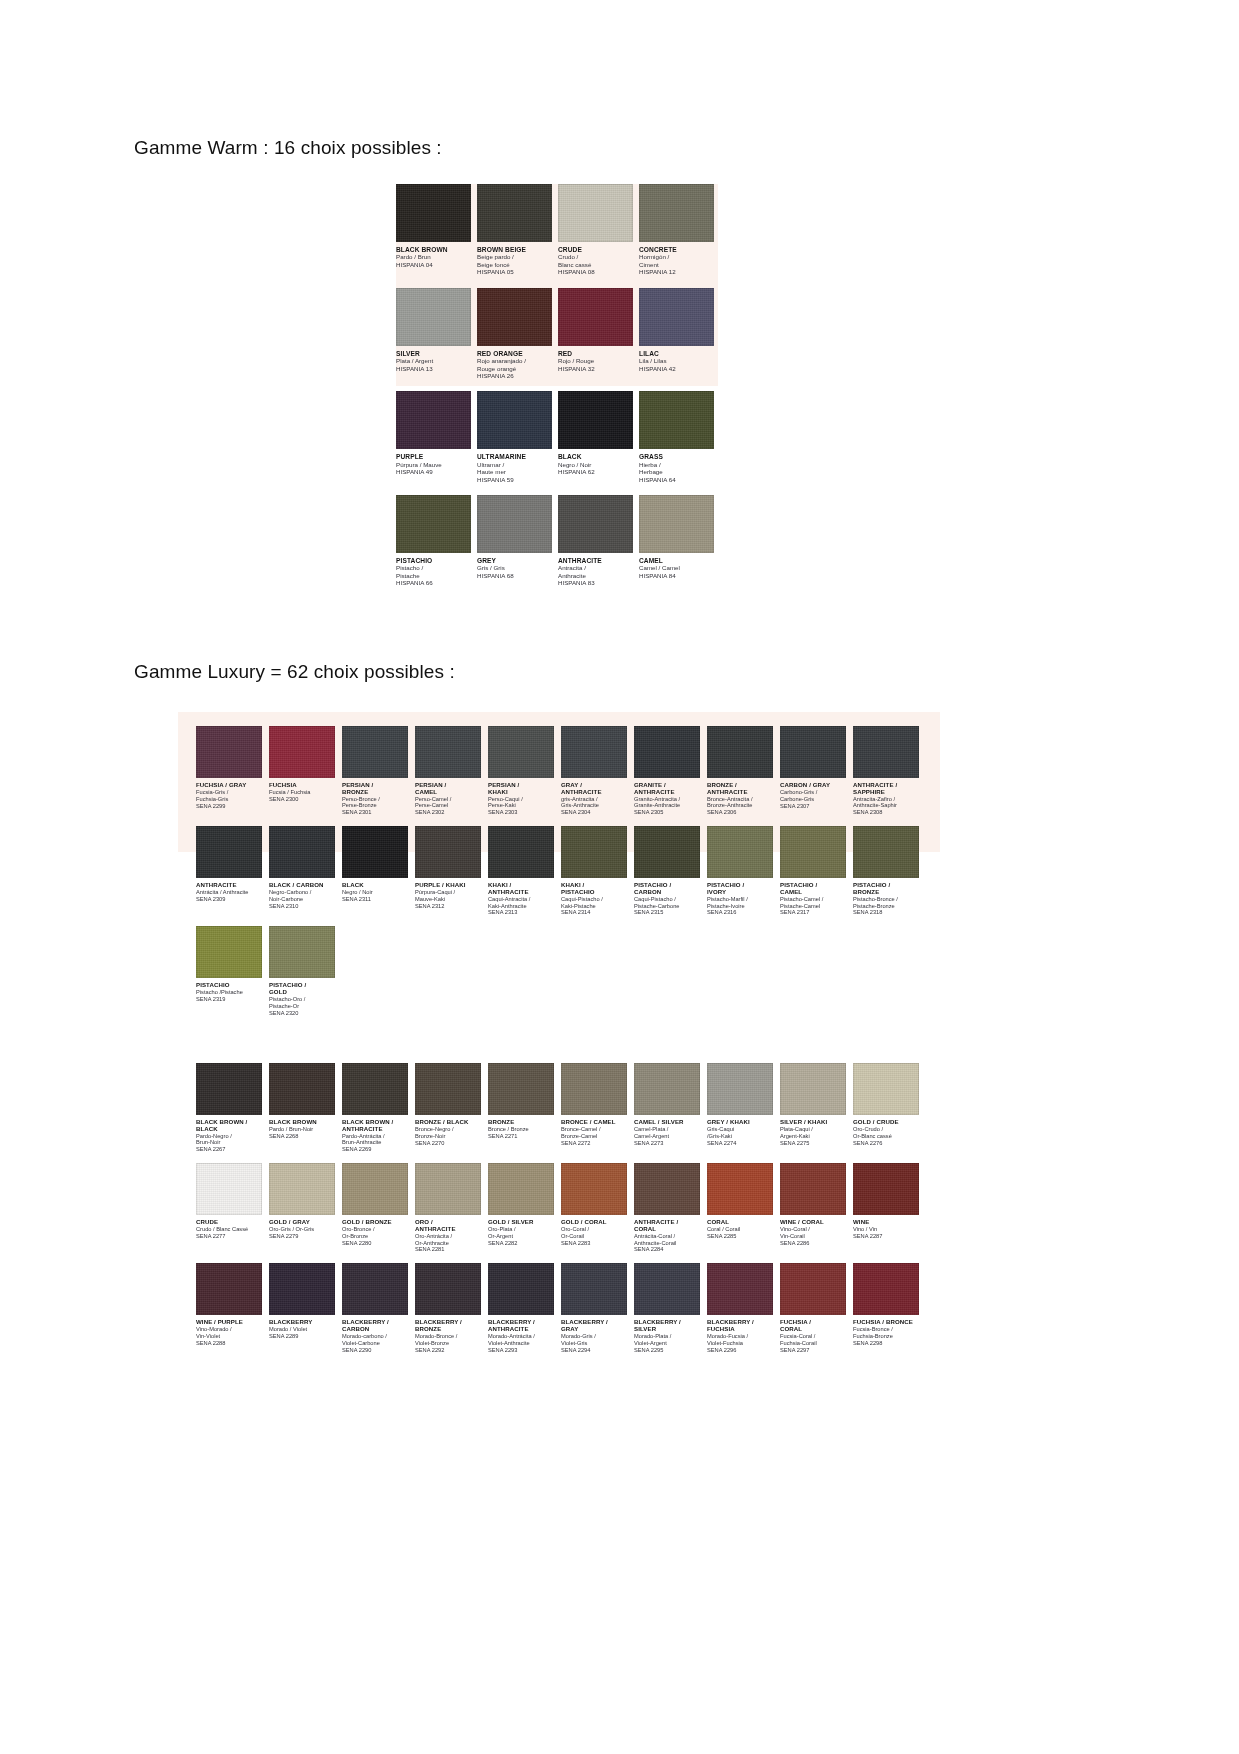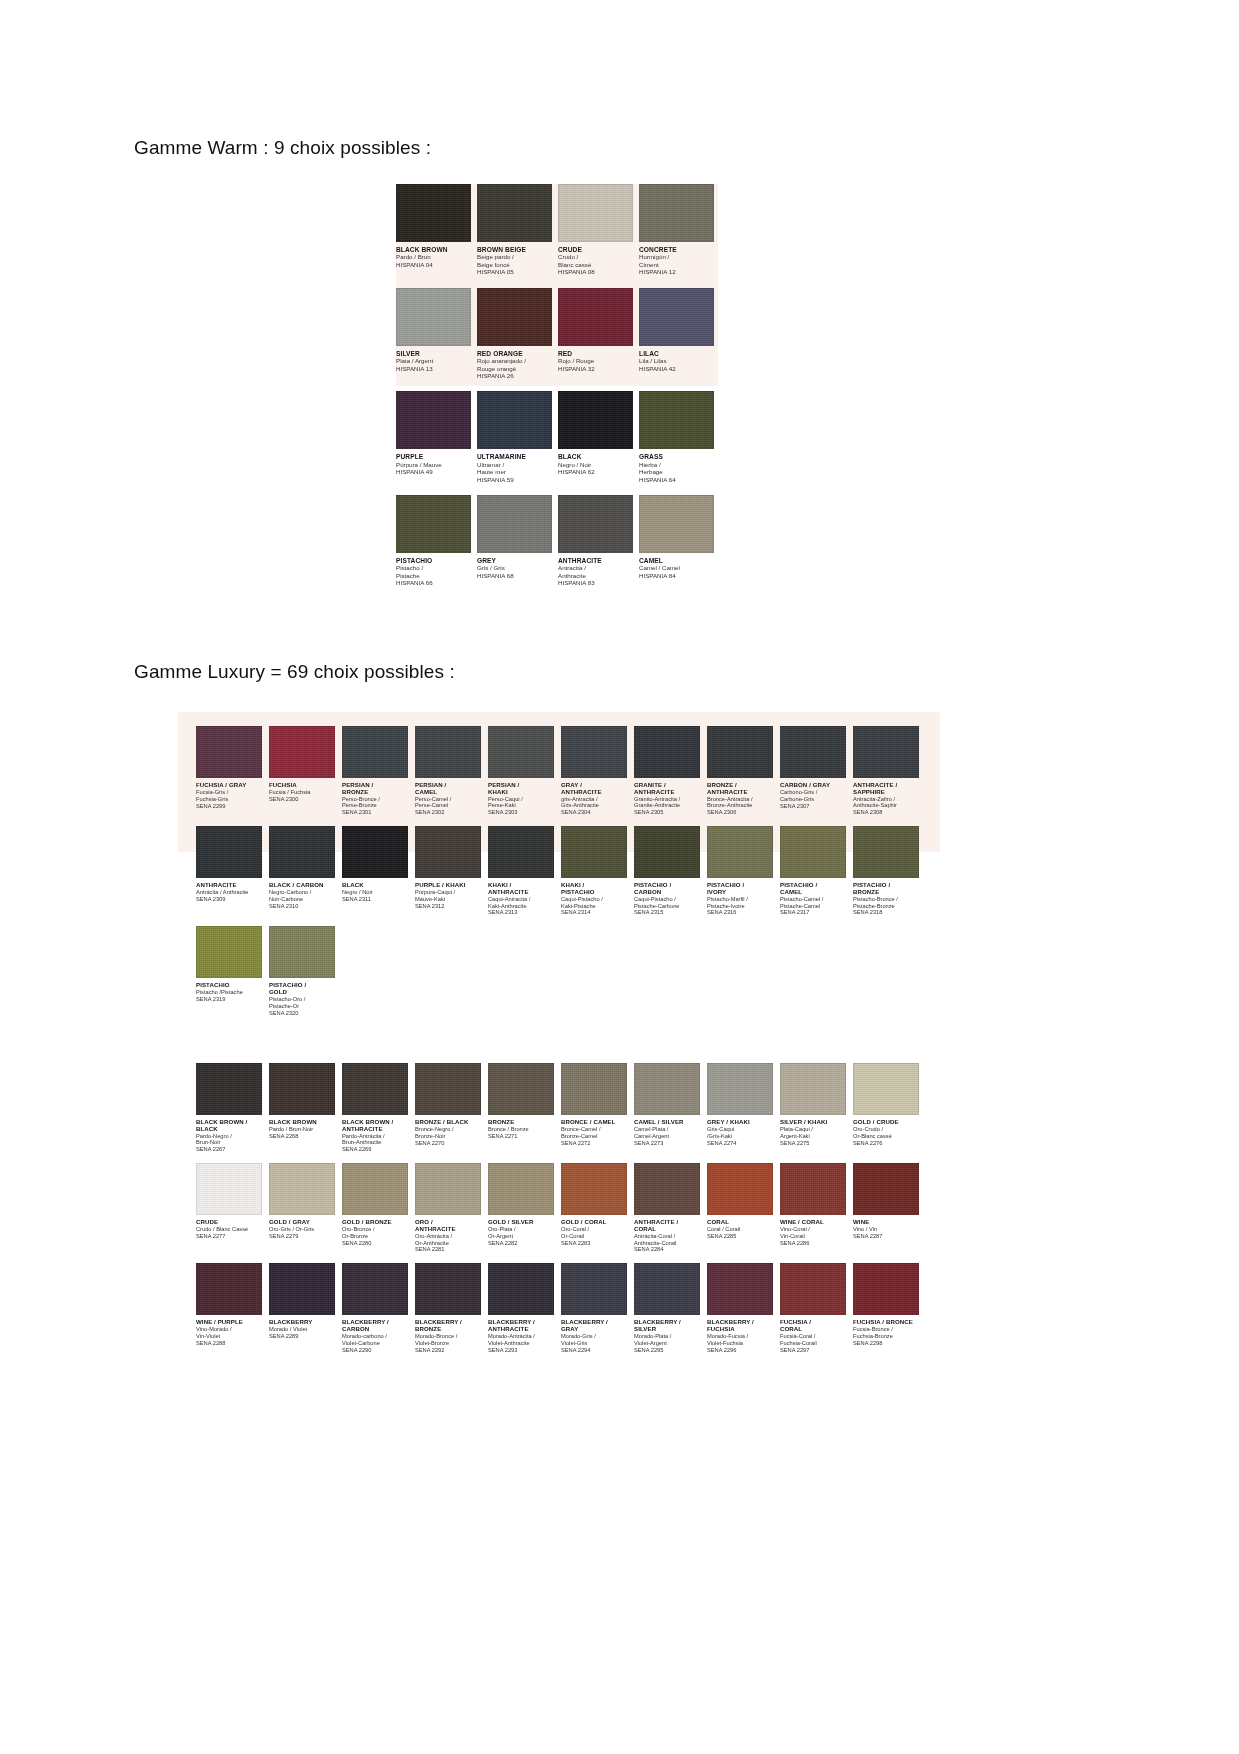--- a/index.html
+++ b/index.html
@@ -95,21 +95,21 @@
   #lux-grid2 .lbl .nm{font-size:6.1px;}
   #lux-grid2 .lbl .sub{font-size:5.7px;}
   #lux-grid2 .lbl .code{font-size:5.7px;}
   #lux-grid2 .r{margin-bottom:10px;}
 </style>
 </head>
 <body>
 
 <div class="page">
 
-  <div class="section-title" id="warm-title">Gamme Warm : 9 choix possibles :</div>
+  <div class="section-title" id="warm-title">Gamme Warm : 16 choix possibles :</div>
 
   <div id="warm-bg"></div>
   <div class="grid" id="warm-grid" style="display: block;">
       <div class="row r">
         <div class="cell">
           <div class="chip" style="background: rgb(38, 35, 31);"></div>
           <div class="lbl">
             <div class="nm" style="white-space: pre-line;">BLACK BROWN</div>
             <div class="sub">Pardo / Brun</div>
             <div class="code">HISPANIA 04</div>
@@ -245,21 +245,21 @@
           <div class="chip" style="background: rgb(154, 148, 128);"></div>
           <div class="lbl">
             <div class="nm" style="white-space: pre-line;">CAMEL</div>
             <div class="sub">Camel / Camel</div>
             <div class="code">HISPANIA 84</div>
           </div>
         </div>
       </div>
     </div>
 
-  <div class="section-title" id="luxury-title">Gamme Luxury = 69 choix possibles :</div>
+  <div class="section-title" id="luxury-title">Gamme Luxury = 62 choix possibles :</div>
 
   <div id="lux-bg"></div>
   <div class="grid" id="lux-grid" style="display: block;">
       <div class="row r">
         <div class="cell">
           <div class="chip" style="background: rgb(87, 49, 66);"></div>
           <div class="lbl">
             <div class="nm" style="white-space: pre-line;">FUCHSIA / GRAY</div>
             <div class="sub">Fucsia-Gris /
 Fuchsia-Gris</div>

